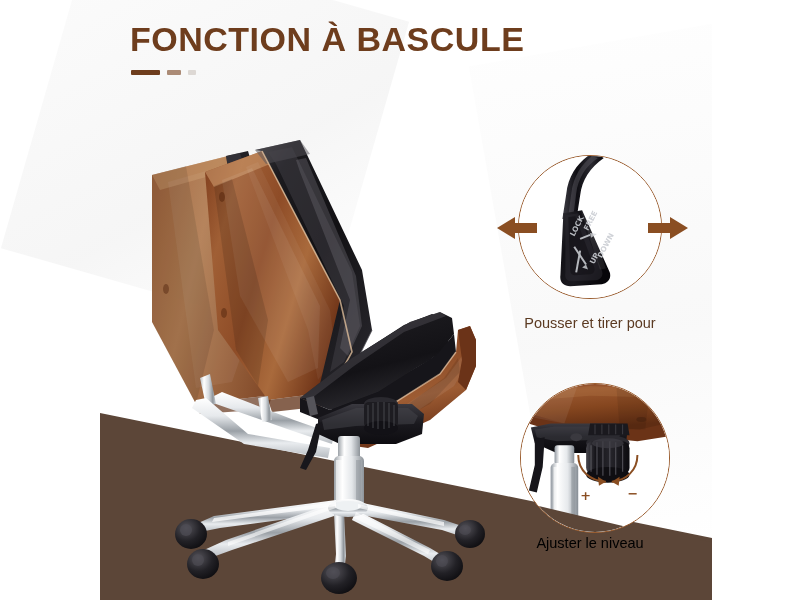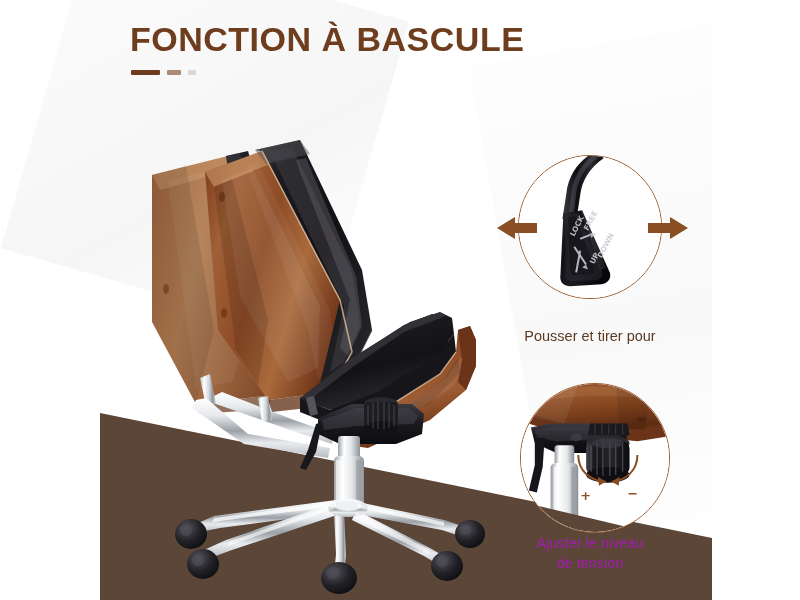--- a/index.html
+++ b/index.html
@@ -107,22 +107,22 @@
 
   
   .caption {
     position: absolute;
     width: 240px;
     text-align: center;
     font-size: 14.5px;
     line-height: 1.38;
     color: #5b3a22;
   }
-  .caption-lever { left: 470px; top: 326px; }
-  .caption-knob  { left: 470px; top: 533px; color: #a21caf; }
+  .caption-lever { left: 470px; top: 313px; }
+  .caption-knob  { left: 470px; top: 533px; color: #000000; }
   .caption span { display: block; }
 </style>
 </head>
 <body>
 
 <div id="stage">
 
   <div class="bg-wash bg-wash-tl"></div>
   <div class="bg-wash bg-wash-r"></div>
 
@@ -504,16 +504,15 @@
         <text x="108" y="116">−</text>
       </g>
 
       <path d="M-6,126 L150,162 L150,158 L-6,118 Z" fill="none"></path>
       <polygon points="-6,118 150,155 150,156 -6,156" fill="#5c4638"></polygon>
     </svg>
   </div>
 
   <div class="caption caption-knob">
     <span>Ajuster le niveau</span>
-    <span>de tension</span>
   </div>
 
 </div>
 
 </body></html>

